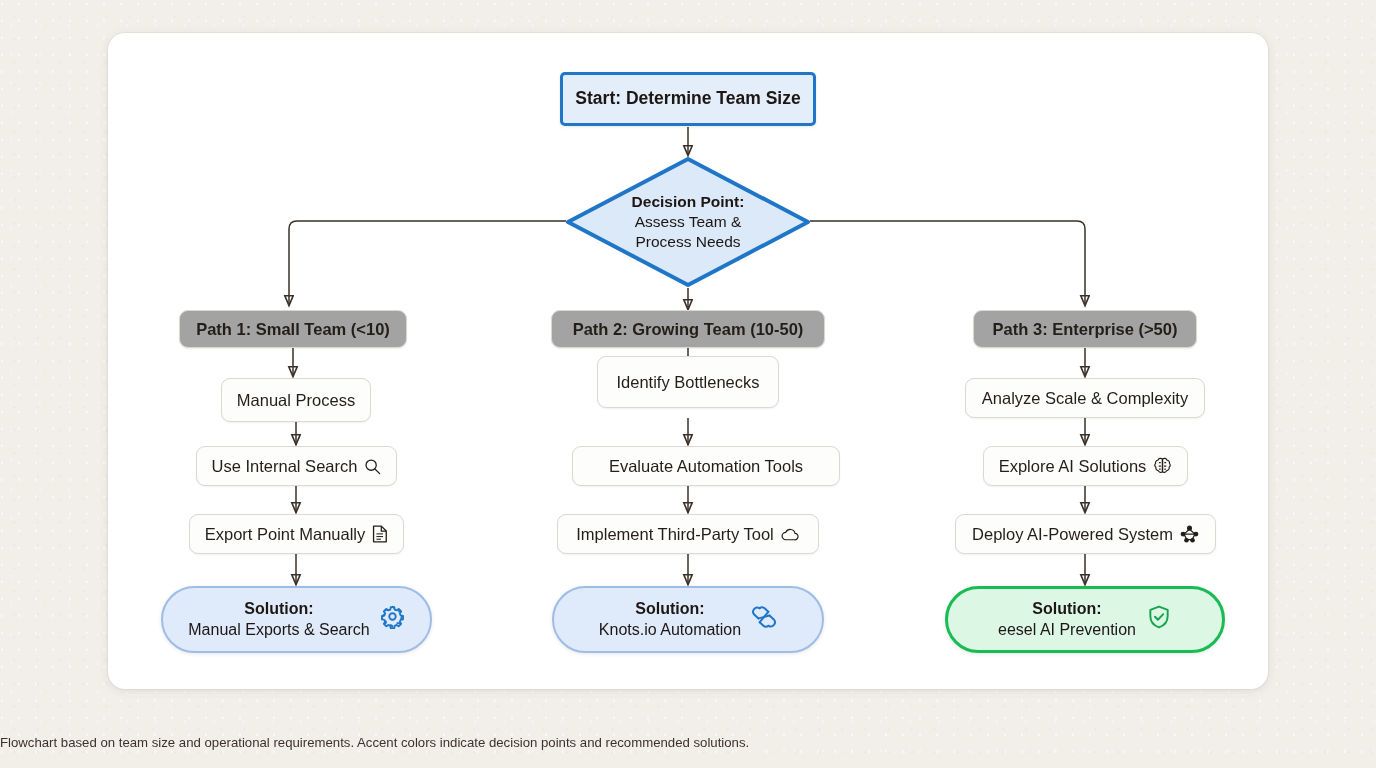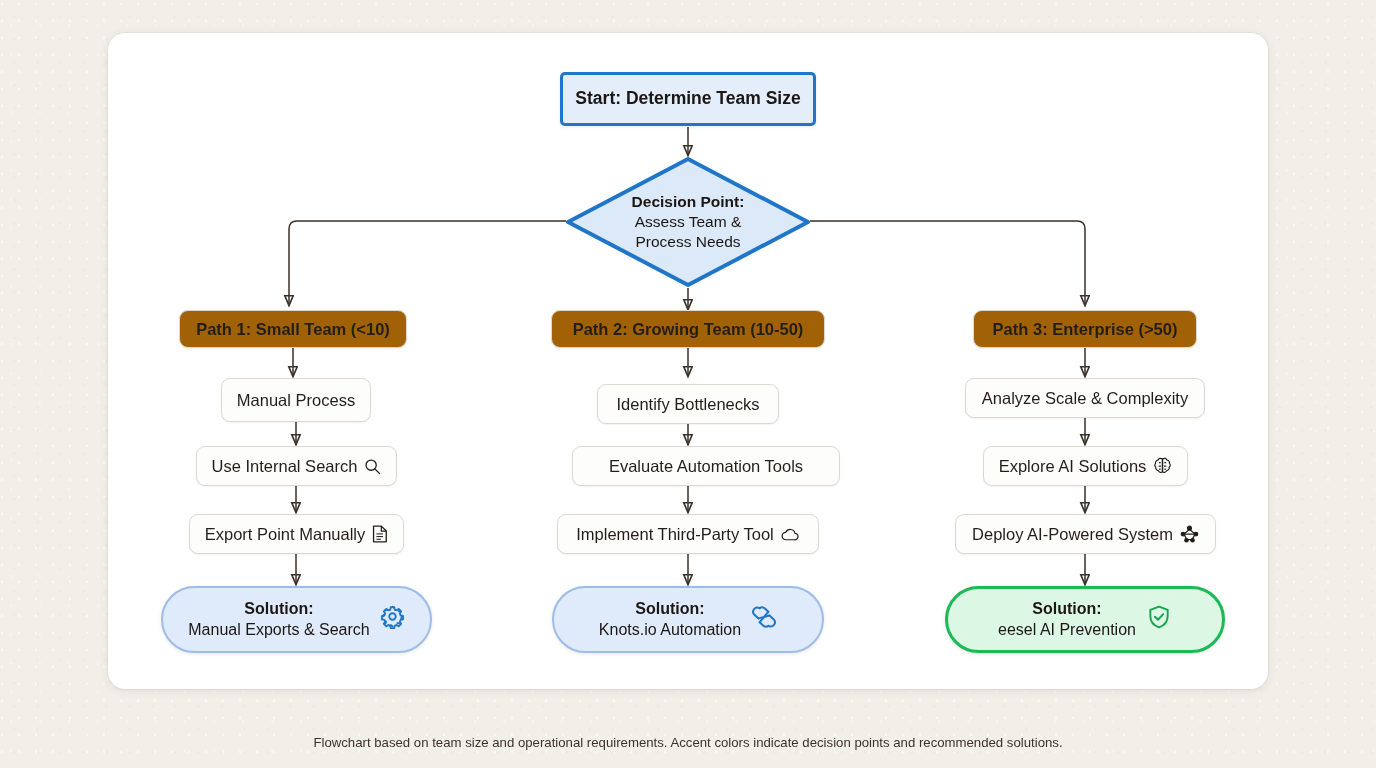--- a/index.html
+++ b/index.html
@@ -83,21 +83,21 @@
     display: flex; flex-direction: column;
     align-items: center; justify-content: center;
     font-size: 15.5px;
     line-height: 1.30;
     color: #1c1713;
   }
   .diamond-label .d1 { font-weight: bold; }
 
   
   .n-path {
-    background: #a16207;
+    background: #a3a3a3;
     border: 1px solid #dcd8d1;
     border-radius: 9px;
     font-size: 16.5px;
     font-weight: bold;
     color: #241e19;
     box-shadow: 0 1px 2px rgba(0,0,0,.07);
   }
 
   
   .n-proc {
@@ -122,21 +122,21 @@
   }
   .n-sol .txt { display: flex; flex-direction: column; align-items: center; }
   .n-sol .txt .t1 { font-weight: bold; }
   .n-sol.blue { background: #dfeafb; border: 2.5px solid #9dbde6; color:#1c1713; }
   .n-sol.green { background: #ddf7e5; border: 3px solid #18bb54; color:#1c1713; }
 
   .caption {
     position: absolute;
     left: 0; top: 735px;
     width: 1376px;
-    text-align: center;
+    text-align: left;
     font-size: 13.2px;
     color: #3b332b;
     z-index: 3;
   }
 </style>
 </head>
 <body>
 
 <div id="card"></div>
 
@@ -235,21 +235,21 @@
             <path d="M10.3 3 h3.4 l.4 2.3 1.9 .8 1.9-1.3 2.4 2.4 -1.3 1.9 .8 1.9 2.3 .4 v3.4 l-2.3 .4 -.8 1.9 1.3 1.9 -2.4 2.4 -1.9-1.3 -1.9 .8 -.4 2.3 h-3.4 l-.4-2.3 -1.9-.8 -1.9 1.3 -2.4-2.4 1.3-1.9 -.8-1.9 -2.3-.4 v-3.4 l2.3-.4 .8-1.9 -1.3-1.9 2.4-2.4 1.9 1.3 1.9-.8 z"></path>
           </g>
         </svg>
     </span>
   </div>
 
   <div class="node n-path" style="left:551px; top:310px; width:274px; height:38px;">
     <span>Path 2: Growing Team (10-50)</span>
   </div>
 
-  <div class="node n-proc" style="left:597px; top:384px; width:182px; height:40px;">
+  <div class="node n-proc" style="left:597px; top:356px; width:182px; height:52px;">
     <span>Identify Bottlenecks</span>
   </div>
 
   <div class="node n-proc" style="left:572px; top:446px; width:268px; height:40px;">
     <span>Evaluate Automation Tools</span>
   </div>
 
   <div class="node n-proc" style="left:557px; top:514px; width:262px; height:40px;">
     <span>Implement Third-Party Tool</span>
     <span class="ico">

